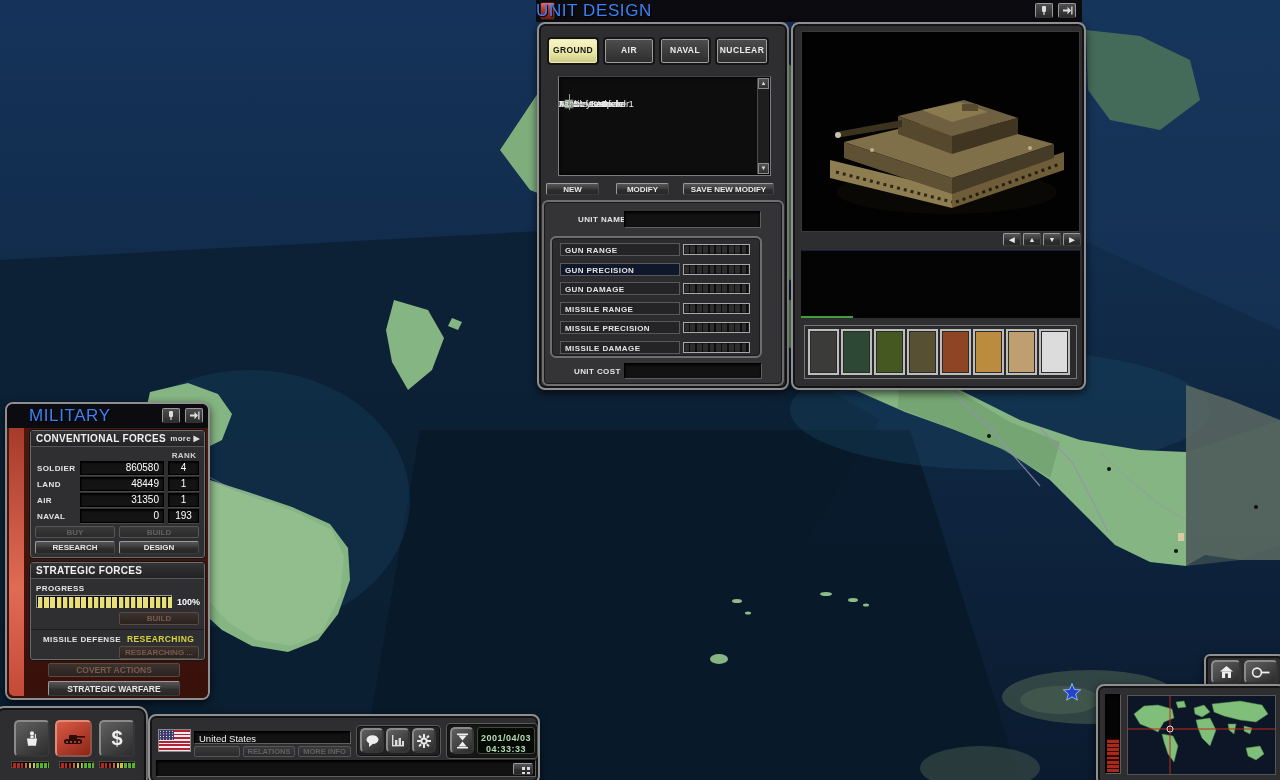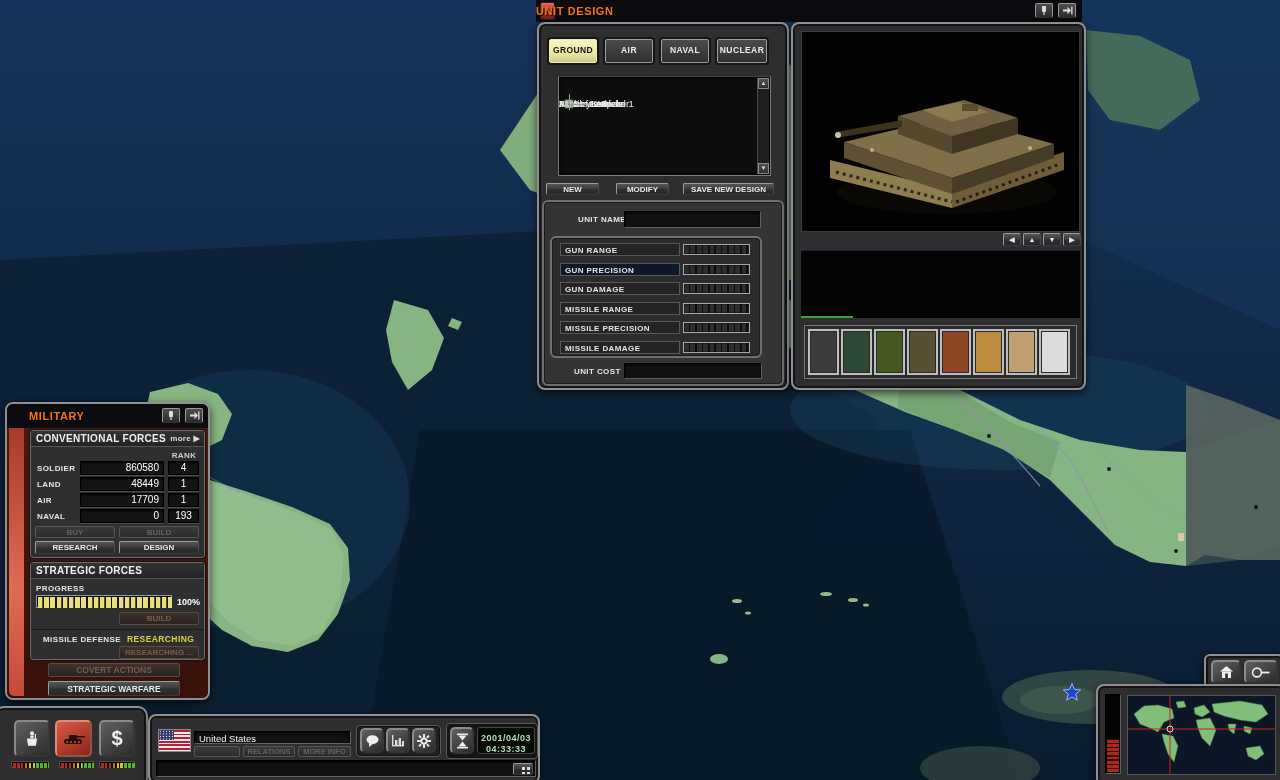--- a/index.html
+++ b/index.html
@@ -5,21 +5,21 @@
   html,body{margin:0;padding:0;background:#000;}
   #stage{position:relative;width:1280px;height:780px;overflow:hidden;
          font-family:"Liberation Sans",sans-serif;background:#0d2138;}
   #stage *{box-sizing:border-box;position:absolute;}
   svg{display:block;}
 
   
   .window{background:#2e2e30;border:2px solid #8f8f8f;border-radius:8px;
           box-shadow:inset 0 0 0 2px #141414,0 3px 8px rgba(0,0,0,.65);}
   .titlebar{background:#0b0b10;display:flex;align-items:center;}
-  .wtitle{position:static;color:#f97316;font-size:11px;font-weight:bold;letter-spacing:.6px;
+  .wtitle{position:static;color:#3b82f6;font-size:17px;font-weight:normal;letter-spacing:.6px;
           text-shadow:1px 1px 1px #000;white-space:nowrap;}
   .accent{position:static;width:15px;height:18px;margin:0 8px 0 4px;border-radius:2px;
           background:linear-gradient(180deg,#e86a6a 0%,var(--accent_red) 40%,#701f18 100%);
           border:1px solid #222;}
   .tbtn{width:18px;height:15px;padding:0;background:linear-gradient(180deg,#4e4e4e,#2c2c2c);
         border:1px solid #999;border-bottom-color:#333;border-radius:2px;
         display:flex;align-items:center;justify-content:center;}
   .tbtn svg{position:static;}
   .btn{background:linear-gradient(180deg,#565656 0%,#3c3c3c 45%,#2f2f2f 55%,#272727 100%);
        border:1px solid #9a9a9a;border-bottom-color:#3a3a3a;border-right-color:#4a4a4a;
@@ -195,21 +195,21 @@
         </div>
       </div>
       <div class="scroll">
         <button class="scroll-btn" style="top:0">▲</button>
         <button class="scroll-btn" style="bottom:0;top:auto">▼</button>
       </div>
     </div>
 
     <button class="btn" style="left:7px;top:159px;width:53px;height:12px;font-size:8px">NEW</button>
     <button class="btn" style="left:77px;top:159px;width:53px;height:12px;font-size:8px">MODIFY</button>
-    <button class="btn" style="left:144px;top:159px;width:91px;height:12px;font-size:8px">SAVE NEW DESIGN</button>
+    <button class="btn" style="left:144px;top:159px;width:91px;height:12px;font-size:8px">SAVE NEW MODIFY</button>
 
     <div class="innerpanel" style="left:3px;top:176px;width:242px;height:186px"></div>
     <span class="lbl" style="left:39px;top:191px">UNIT NAME</span>
     <input class="inset" style="left: 85px; top: 187px; width: 137px; height: 17px; color: rgb(238, 238, 238); font-size: 10px; padding: 0px 3px;" value="">
 
     <div class="innerpanel" style="left:11px;top:212px;width:212px;height:122px;background:#2c2c2e">
       <div style="left:8px;top:5px;width:120px;height:13px;background:#242426;border:1px solid #58585a">
           <span class="lbl" style="left:4px;top:2px">GUN RANGE</span>
         </div>
       <div class="segbar" style="left:131px;top:6px;width:67px"></div>
@@ -308,21 +308,21 @@
       </div>
       <span class="lbl" style="left:138px;top:20px;width:30px;text-align:center;color:#cfcfcf">RANK</span>
 
       <span class="lbl" style="left:6px;top:33px">SOLDIER</span>
       <div class="val" style="left:49px;top:30px;width:84px;height:14px">860580</div>
       <div class="val" style="left:137px;top:30px;width:31px;height:14px;text-align:center">4</div>
       <span class="lbl" style="left:6px;top:49px">LAND</span>
       <div class="val" style="left:49px;top:46px;width:84px;height:14px">48449</div>
       <div class="val" style="left:137px;top:46px;width:31px;height:14px;text-align:center">1</div>
       <span class="lbl" style="left:6px;top:65px">AIR</span>
-      <div class="val" style="left:49px;top:62px;width:84px;height:14px">17709</div>
+      <div class="val" style="left:49px;top:62px;width:84px;height:14px">31350</div>
       <div class="val" style="left:137px;top:62px;width:31px;height:14px;text-align:center">1</div>
       <span class="lbl" style="left:6px;top:81px">NAVAL</span>
       <div class="val" style="left:49px;top:78px;width:84px;height:14px">0</div>
       <div class="val" style="left:137px;top:78px;width:31px;height:14px;text-align:center">193</div>
       <button class="btn disabled" style="left:4px;top:95px;width:80px;height:12px;font-size:8px">BUY</button>
       <button class="btn disabled" style="left:88px;top:95px;width:80px;height:12px;font-size:8px">BUILD</button>
       <button class="btn" style="left:4px;top:110px;width:80px;height:13px;font-size:8px">RESEARCH</button>
       <button class="btn" style="left:88px;top:110px;width:80px;height:13px;font-size:8px">DESIGN</button>
     </div>
 

